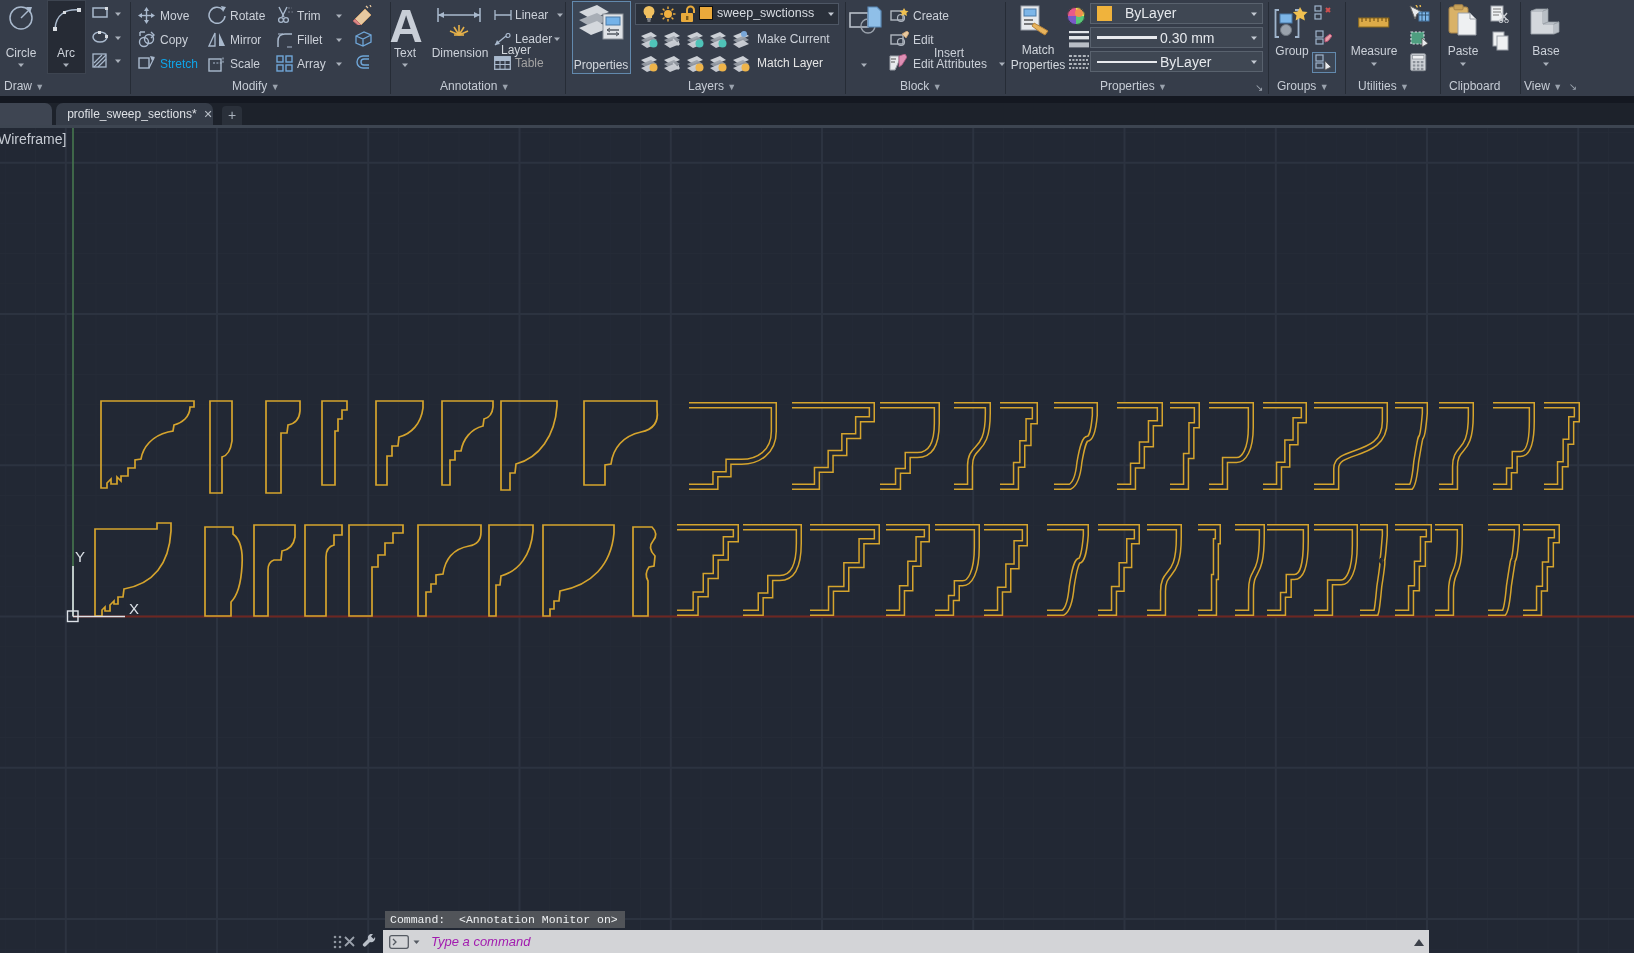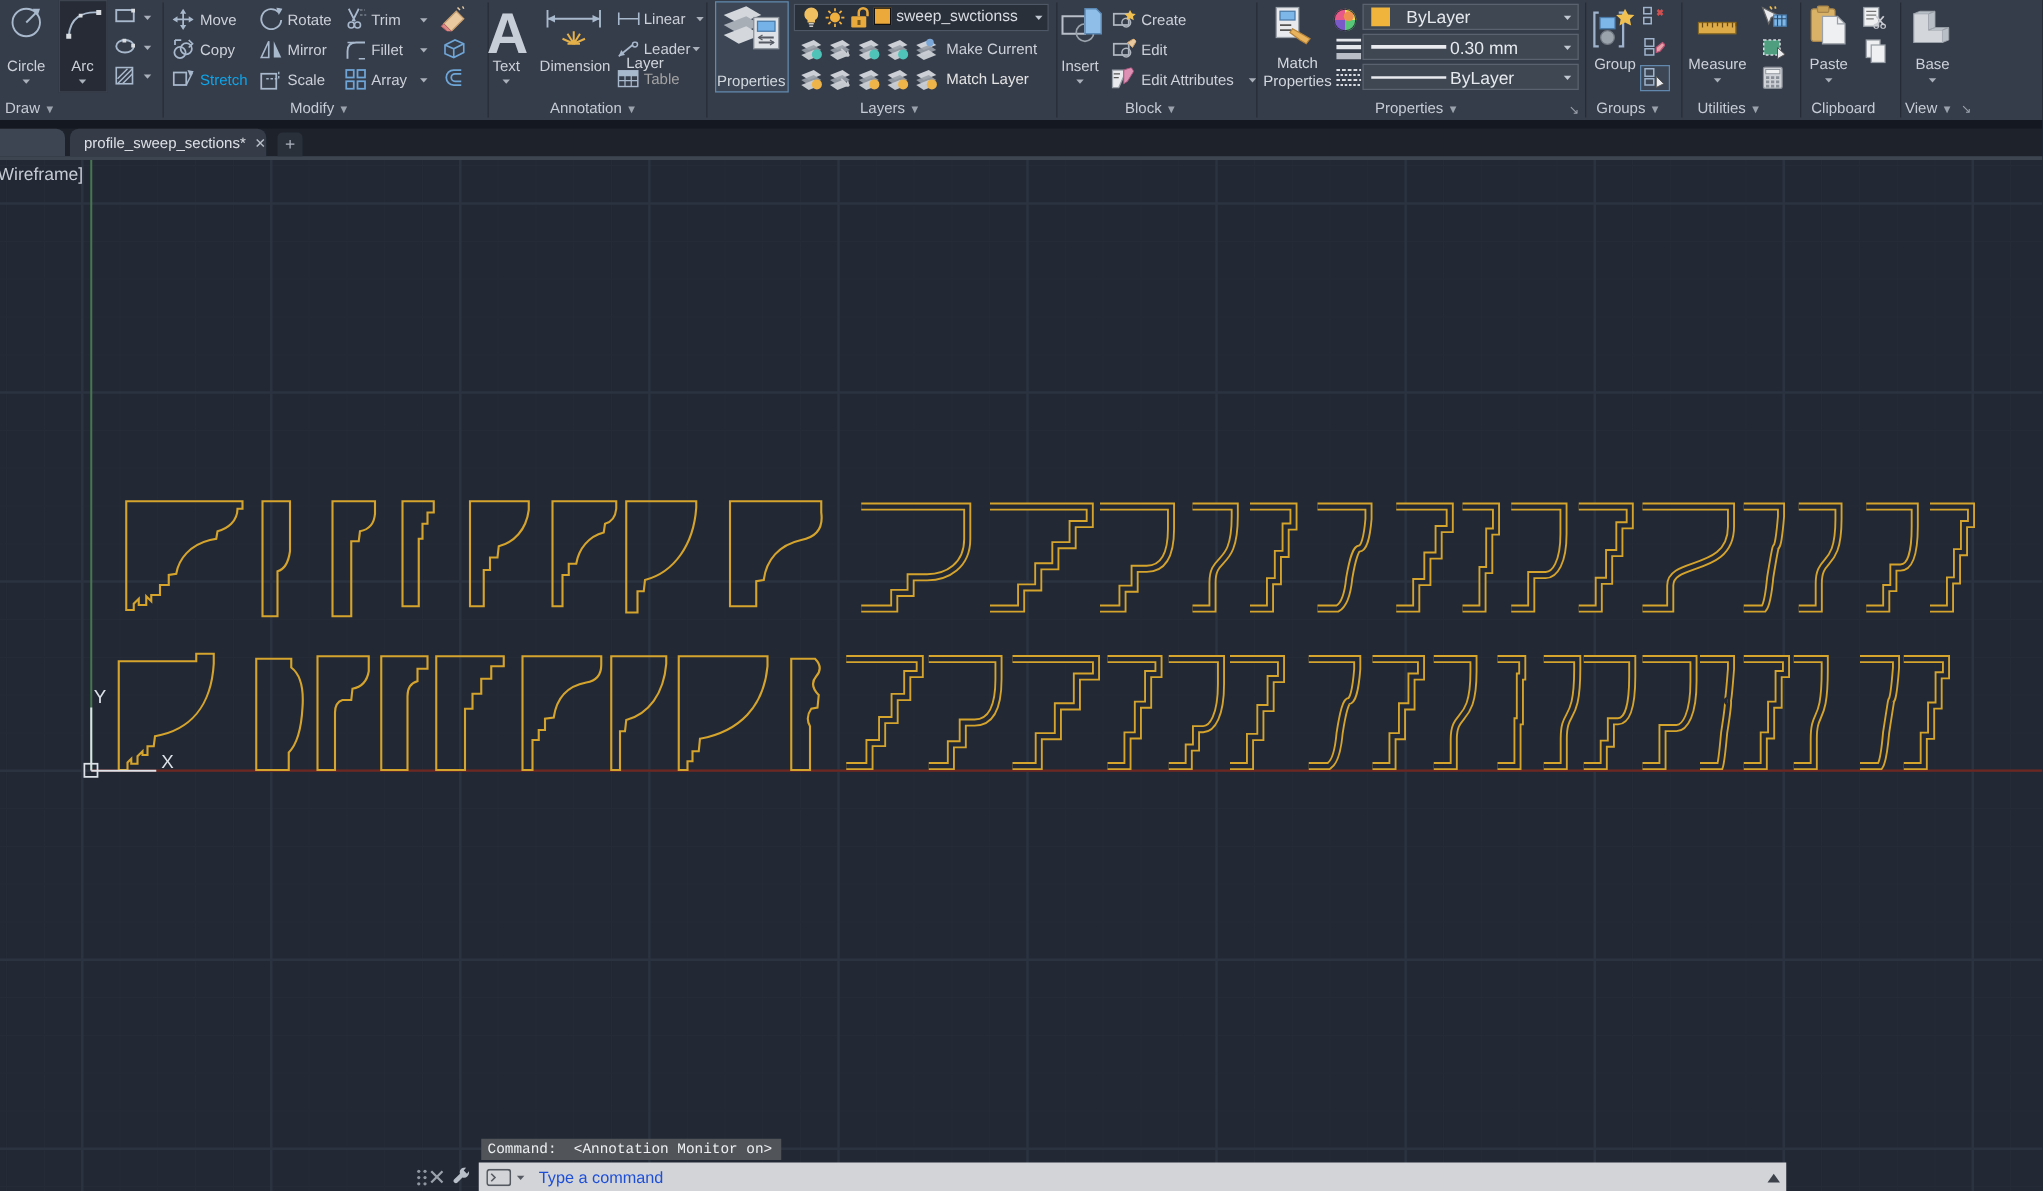--- a/index.html
+++ b/index.html
@@ -14,21 +14,21 @@
 .dd{position:absolute;background:#3f4753;border:1px solid #59626e;display:flex;align-items:center}
 #belowrib{position:absolute;left:0;top:96px;width:1634px;height:7px;background:#141821;z-index:5}
 #tabbar{position:absolute;left:0;top:103px;width:1634px;height:22px;background:#1d222b;z-index:5}
 #tabunder{position:absolute;left:0;top:125px;width:1634px;height:3px;background:#3d4551;z-index:5}
 .tab{position:absolute;top:0;height:22px;border-radius:7px 7px 0 0}
 #cmdecho{position:absolute;left:385px;top:911px;width:240px;height:17px;background:#515459;
 color:#eef0f2;font-family:"Liberation Mono",monospace;font-size:11.5px;line-height:17px;
 padding-left:5px;z-index:6;letter-spacing:0px}
 #cmdbar{position:absolute;left:383px;top:930px;width:1046px;height:23px;background:#d3d4d7;
 z-index:6;display:flex;align-items:center}
-#cmdbar .hint{color:#1d4ed8;font-size:13px;margin-left:10px}
+#cmdbar .hint{font-style:italic;color:#a21caf;font-size:13px;margin-left:10px}
 </style></head>
 <body>
 <div id="page">
 <svg id="cv" width="1634" height="953" viewBox="0 0 1634 953">
       <g>
         <line x1="-25.0" y1="128" x2="-25.0" y2="953" stroke="#252b37" stroke-width="1"></line>
         <line x1="5.2" y1="128" x2="5.2" y2="953" stroke="#252b37" stroke-width="1"></line>
         <line x1="35.5" y1="128" x2="35.5" y2="953" stroke="#252b37" stroke-width="1"></line>
         <line x1="96.0" y1="128" x2="96.0" y2="953" stroke="#252b37" stroke-width="1"></line>
         <line x1="126.2" y1="128" x2="126.2" y2="953" stroke="#252b37" stroke-width="1"></line>
@@ -471,21 +471,21 @@
         <circle cx="13.5" cy="13.5" r="4" fill="#eeb44a"></circle>
       </svg>
       <div class="abs" style="left:757px;top:56px;font-size:12px;color:#e5e5e5;white-space:nowrap">Match Layer</div>
       <div class="plabel" style="left:688px">Layers <span class="dar">▼</span></div>
       <div class="sep" style="left:845px"></div>
       <svg class="abs" style="left:848px;top:5px" width="34" height="32" viewBox="0 0 34 32">
         <rect x="2" y="8" width="18" height="14" fill="none" stroke="#b8bfc8" stroke-width="1.6"></rect>
         <circle cx="20" cy="21" r="7" fill="none" stroke="#9aa2ac" stroke-width="1.4"></circle>
         <path d="M20 2 h9 l4 4 v16 h-13 z" fill="#8fbfe8" stroke="#5b89b5" stroke-width="1.2"></path>
       </svg>
-      <div class="abs" style="left:764px;top:46px;width:200px;text-align:center;font-size:12px;color:#ccd1d9;white-space:nowrap">Insert</div>
+      <div class="abs" style="left:764px;top:46px;width:200px;text-align:right;font-size:12px;color:#ccd1d9;white-space:nowrap">Insert</div>
       <svg class="abs" style="left:860px;top:61px" width="8" height="8" viewBox="0 0 8 8">
         <path d="M1 2.5 L7 2.5 L4 6 Z" fill="#aab1bb"></path>
       </svg>
       <svg class="abs" style="left:890px;top:7px" width="19" height="16" viewBox="0 0 19 16">
         <rect x="1" y="4" width="12" height="9" fill="none" stroke="#b0b7c0" stroke-width="1.4"></rect>
         <circle cx="11" cy="11" r="3.5" fill="none" stroke="#b0b7c0" stroke-width="1.2"></circle>
         <path d="M14 1 l1.6 2.8 3 .3 -2.2 2 .6 3 -3 -1.5 -2.7 1.5 .5 -3 -2.2 -2 3 -.3z" fill="#f0c050"></path>
       </svg>
       <div class="abs" style="left:913px;top:9px;font-size:12px;color:#ccd1d9;white-space:nowrap">Create</div>
       <svg class="abs" style="left:890px;top:31px" width="19" height="16" viewBox="0 0 19 16">

